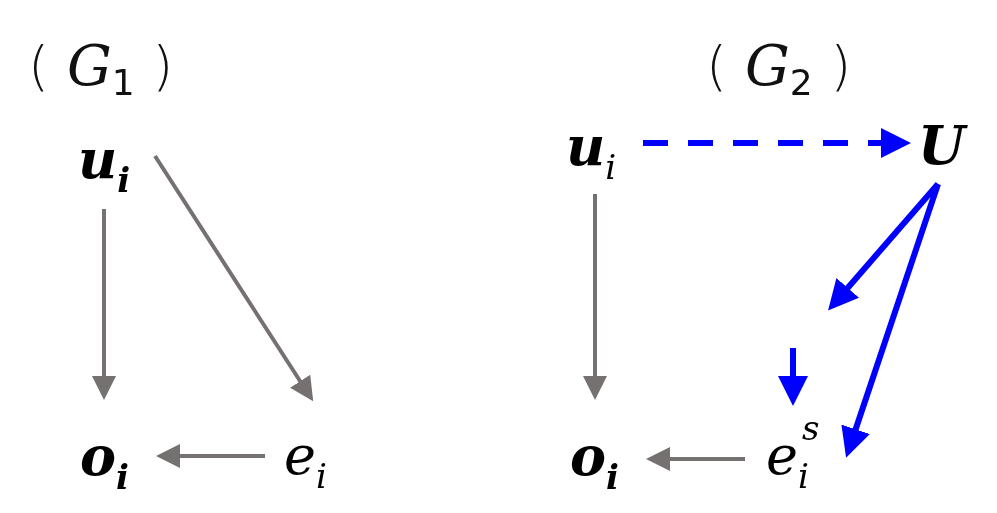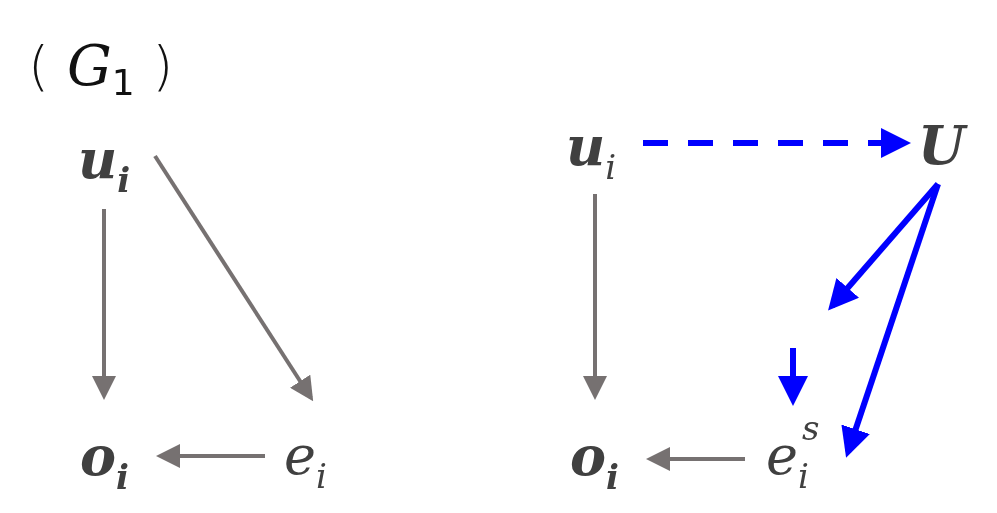--- a/index.html
+++ b/index.html
@@ -41,21 +41,21 @@
     .graph-title .sub {
       font-size: 36px;
       font-style: normal;
       font-family: "DejaVu Sans", sans-serif;
       position: relative;
       top: 10px;
     }
     .node {
       position: absolute;
       line-height: 1;
-      color: #404040;
+      color: #000000;
       white-space: nowrap;
     }
     .node .base {
       font-family: "DejaVu Serif", serif;
       font-style: italic;
       font-size: 54px;
     }
     .node.bold .base {
       font-weight: bold;
     }
@@ -129,20 +129,25 @@
   <div class="node bold" style="left:78px; top:128px;">
     <span class="base">u</span><span class="sub">i</span>
   </div>
   <div class="node bold" style="left:80px; top:425px;">
     <span class="base">o</span><span class="sub">i</span>
   </div>
   <div class="node" style="left:284px; top:425px;">
     <span class="base">e</span><span class="sub">i</span>
   </div>
 
+  <div class="graph-title" style="left:706px; top:34px;">
+    <span class="paren">(</span>
+    <span class="calg">G</span><span class="sub">2</span>
+    <span class="paren">)</span>
+  </div>
 
   <div class="node bold" style="left:566px; top:115px;">
     <span class="base">u</span><span class="sub" style="font-weight:normal;">i</span>
   </div>
   <div class="node bold" style="left:918px; top:115px;">
     <span class="base">U</span>
   </div>
   <div class="node bold" style="left:570px; top:425px;">
     <span class="base">o</span><span class="sub">i</span>
   </div>

